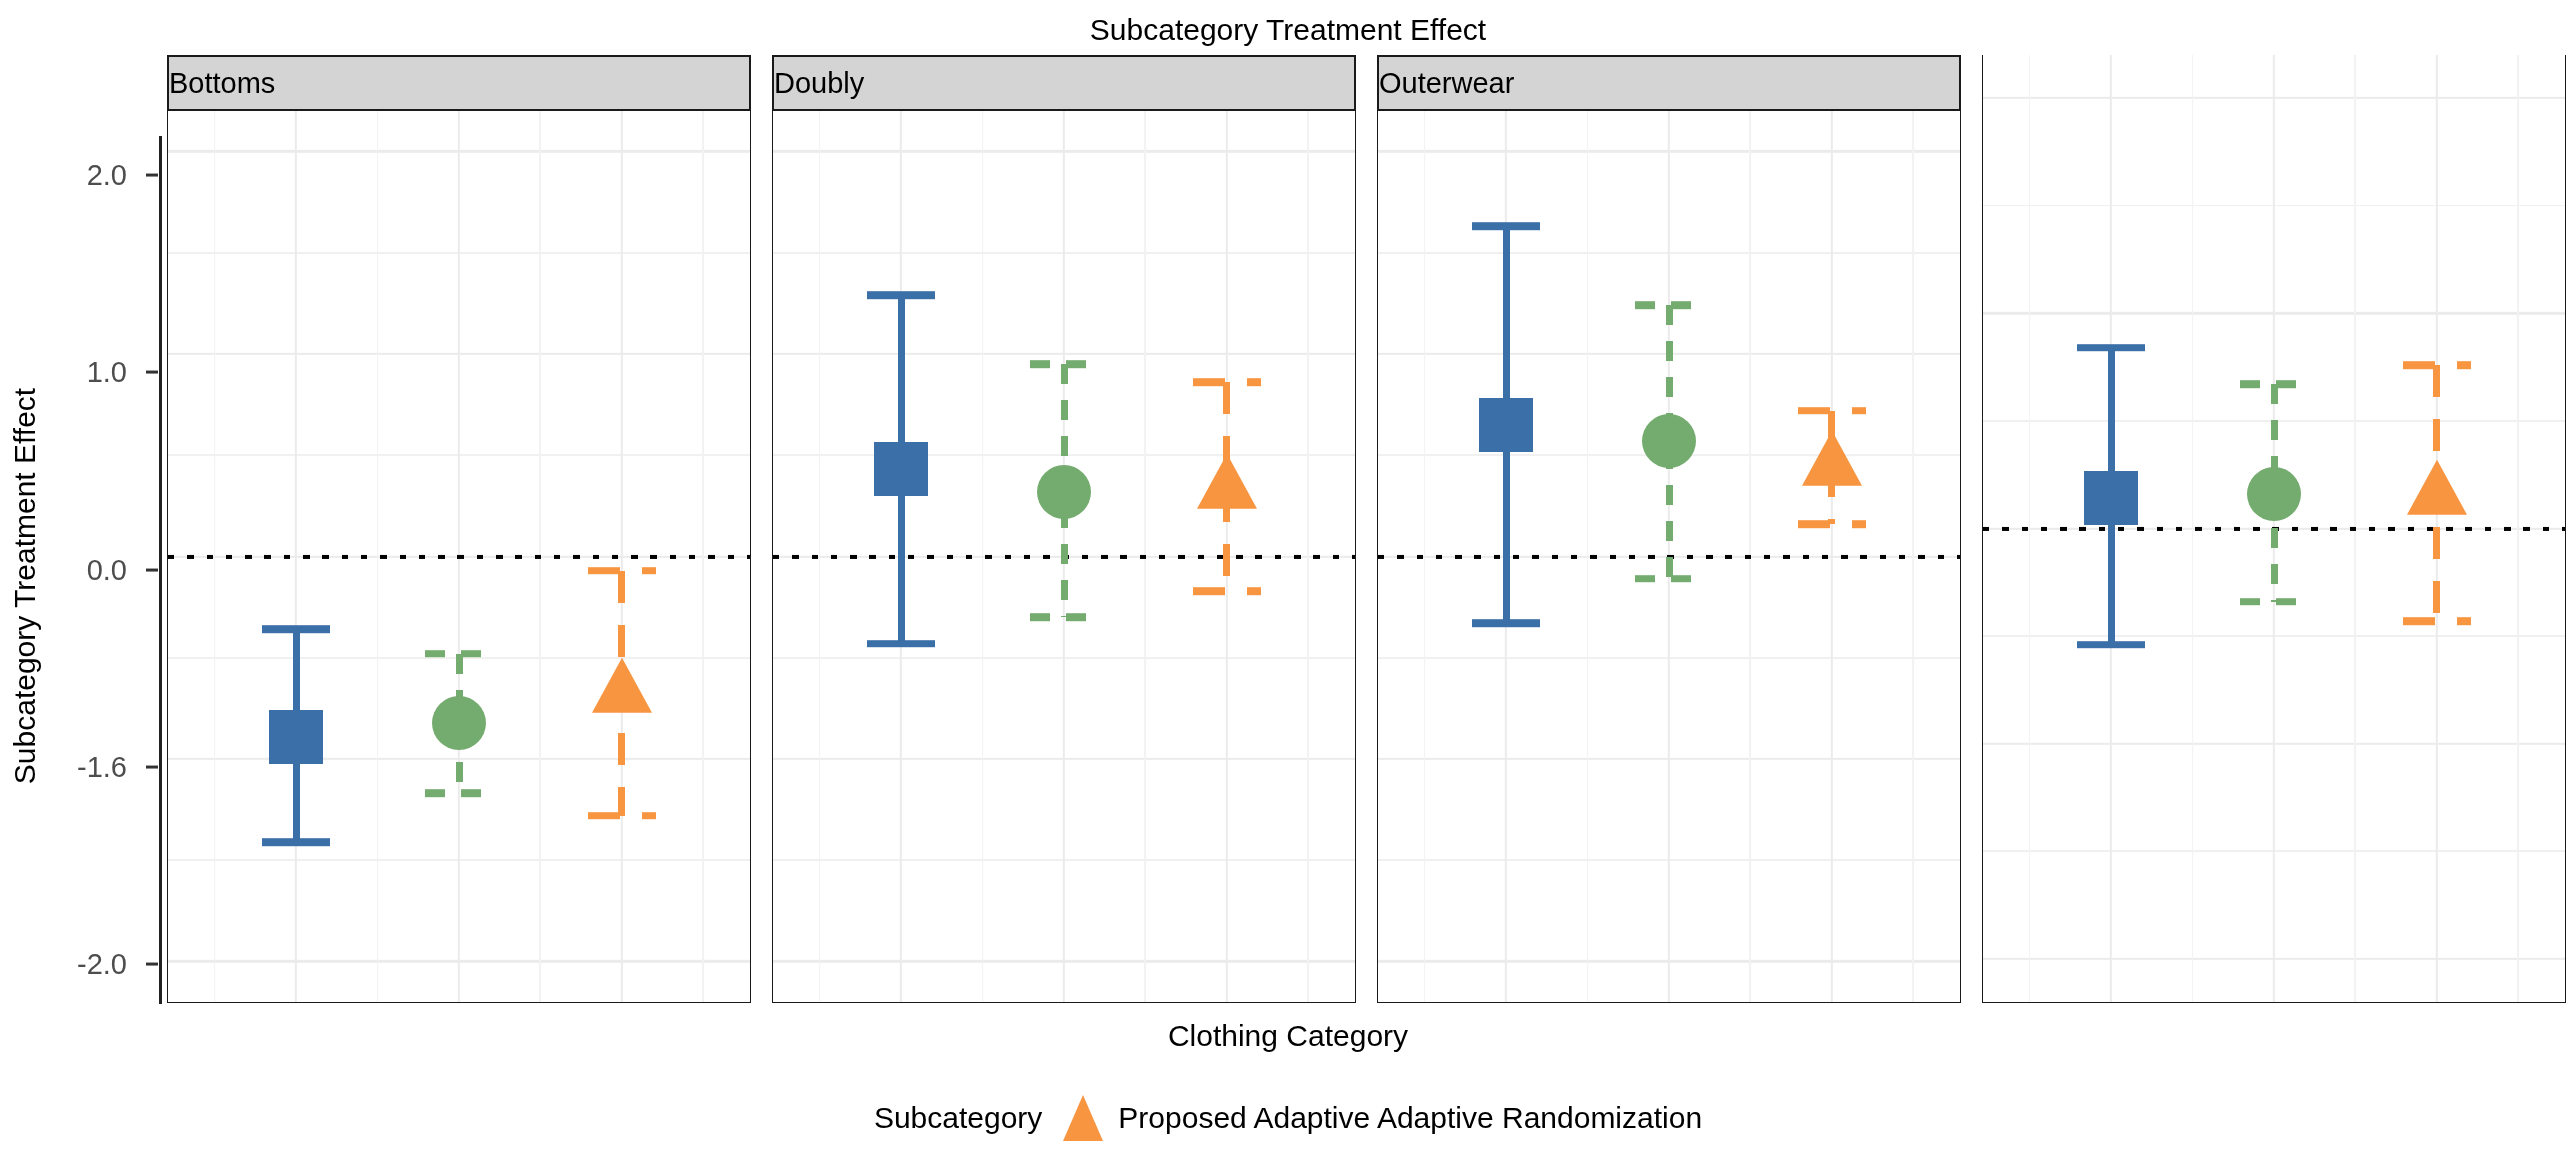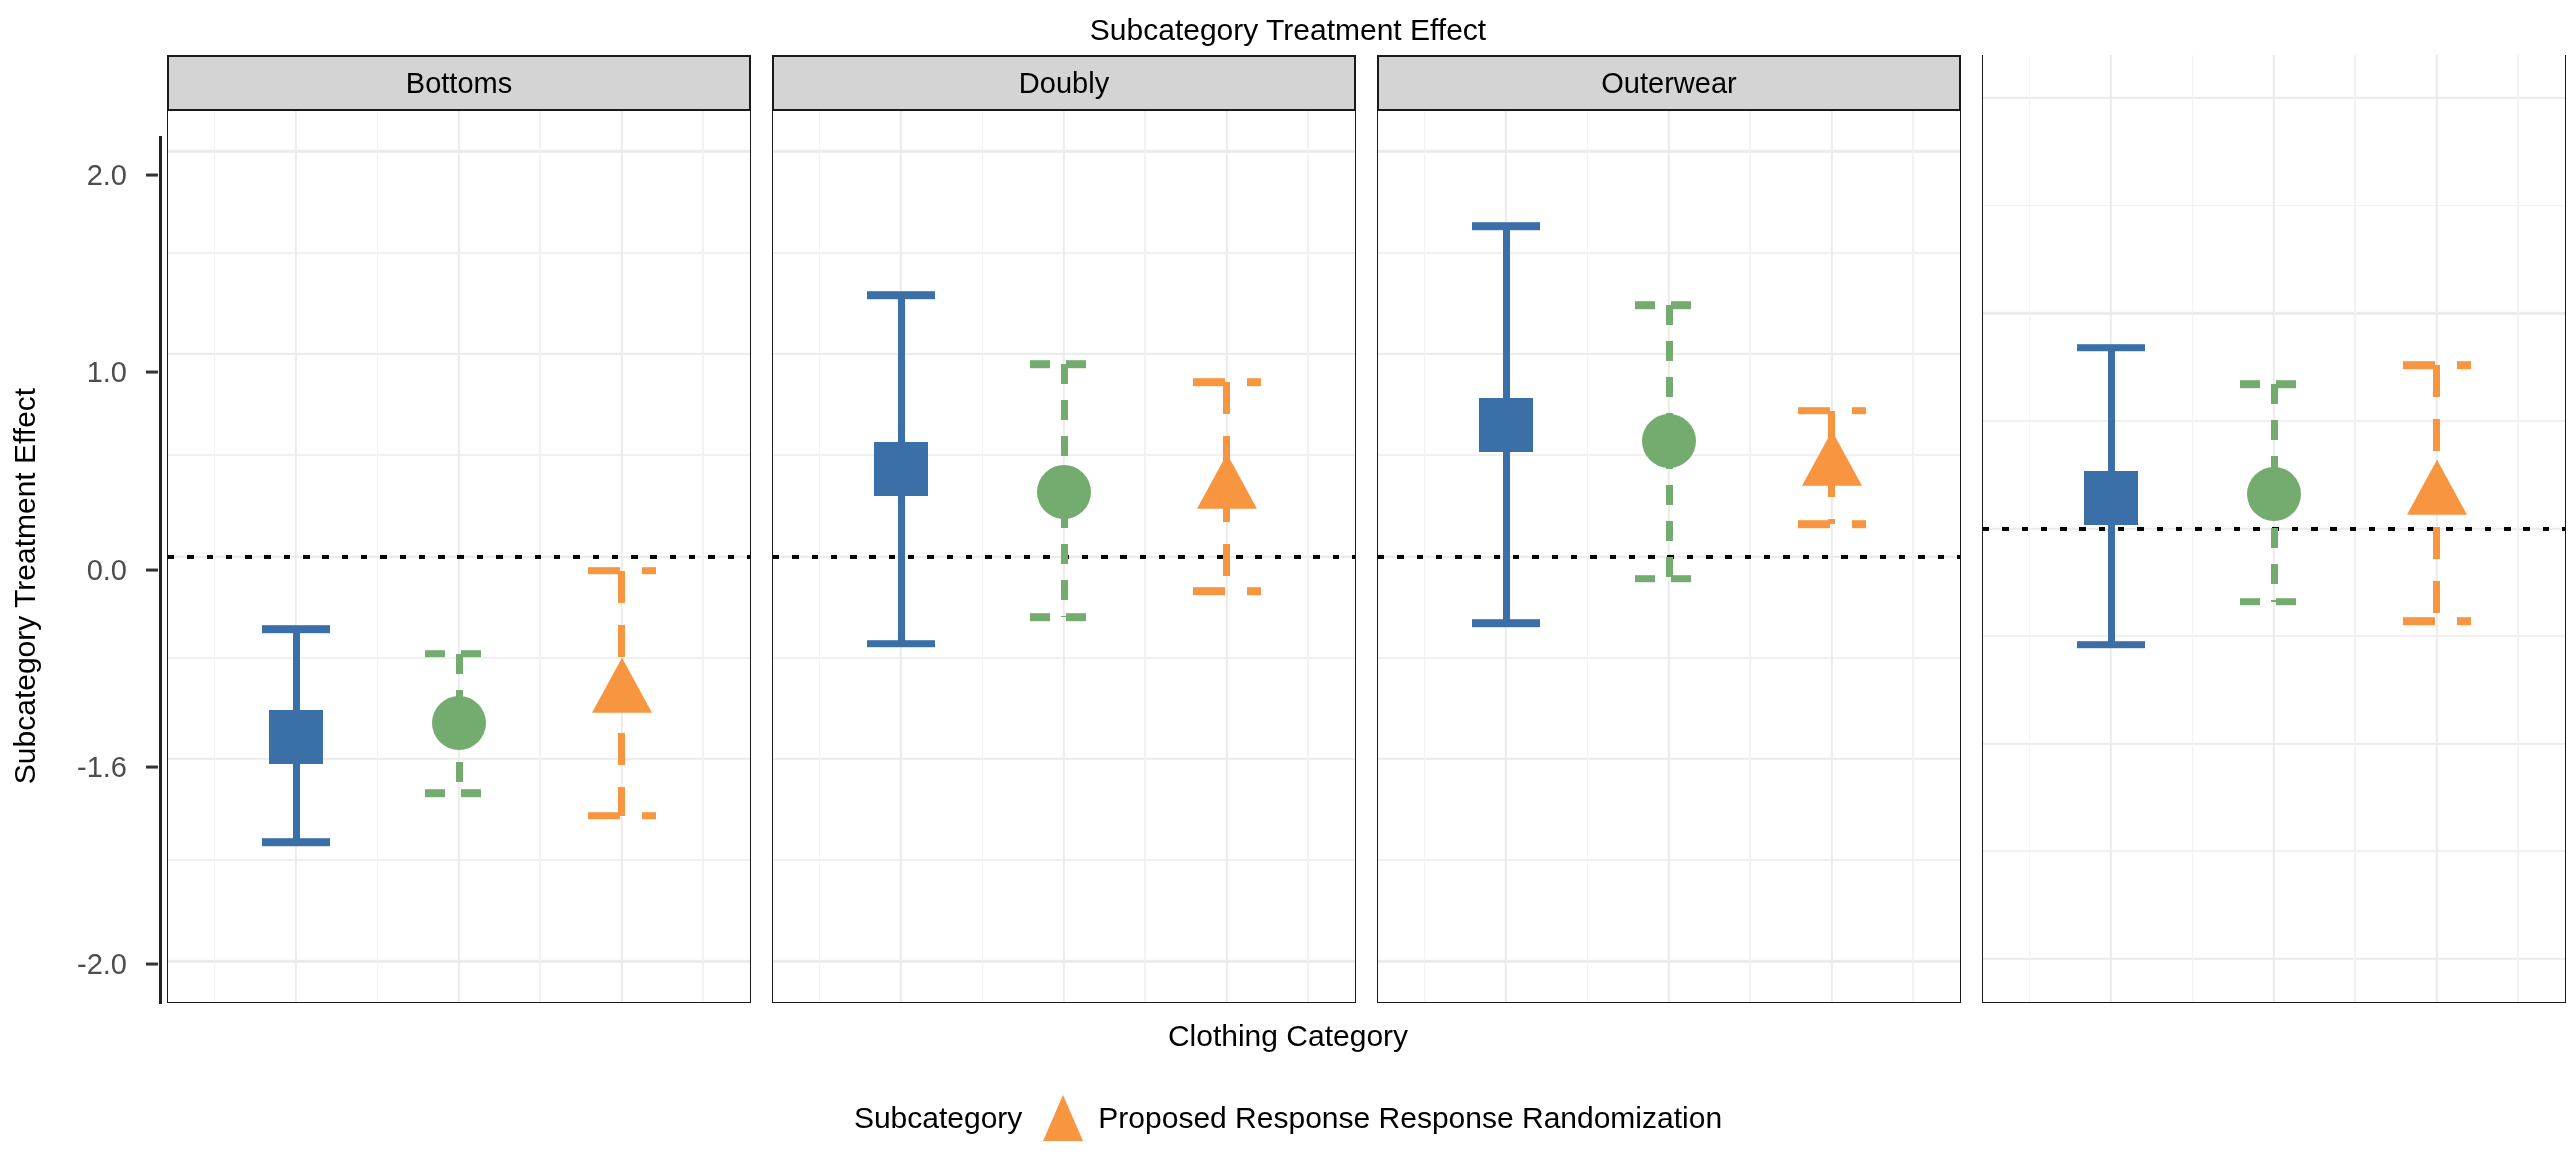--- a/index.html
+++ b/index.html
@@ -102,21 +102,20 @@
     flex-direction: column;
     min-width: 0;
   }
   .panel-strip {
     height: 56px;
     background: #d4d4d4;
     border: 2.3px solid #1a1a1a;
     border-bottom-width: 2.9px;
     display: flex;
     align-items: center;
-    justify-content: center;
   }
   .panel-strip-label {
     font-size: 29px;
     color: #000;
     line-height: 1;
   }
   .panel-body {
     position: relative;
     flex: 1 1 auto;
     background: #ffffff;
@@ -457,16 +456,16 @@
   </div>
 
 <div id="x-axis-title">Clothing Category</div>
 
 <div id="legend">
   <div id="legend-title">Subcategory</div>
     <div class="legend-item">
       <div class="key">
         <div class="key-triangle"></div>
       </div>
-      <div class="legend-label">Proposed Response Response Randomization</div>
+      <div class="legend-label">Proposed Adaptive Adaptive Randomization</div>
     </div>
   </div>
 
 
 </body></html>

